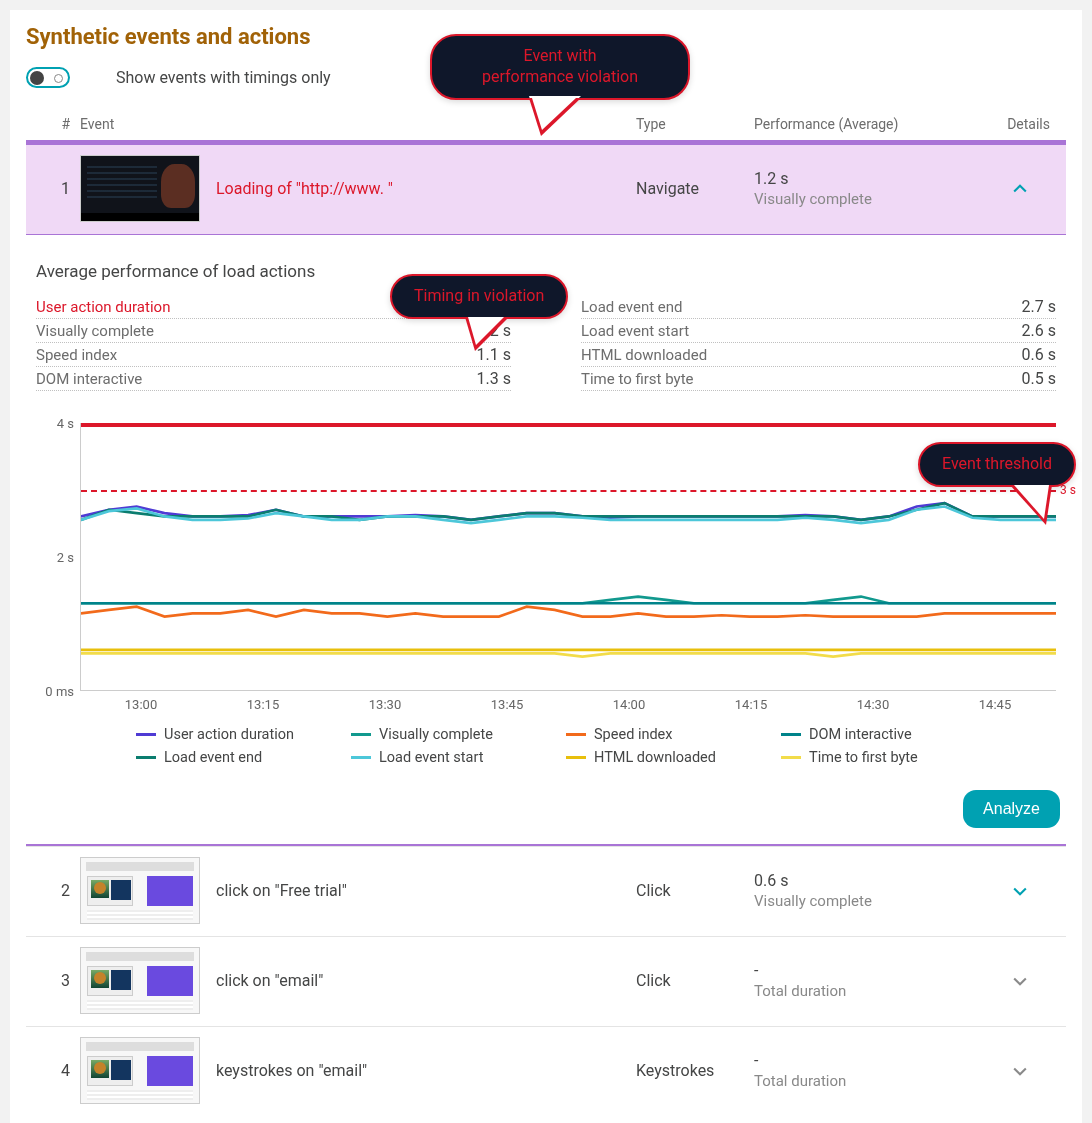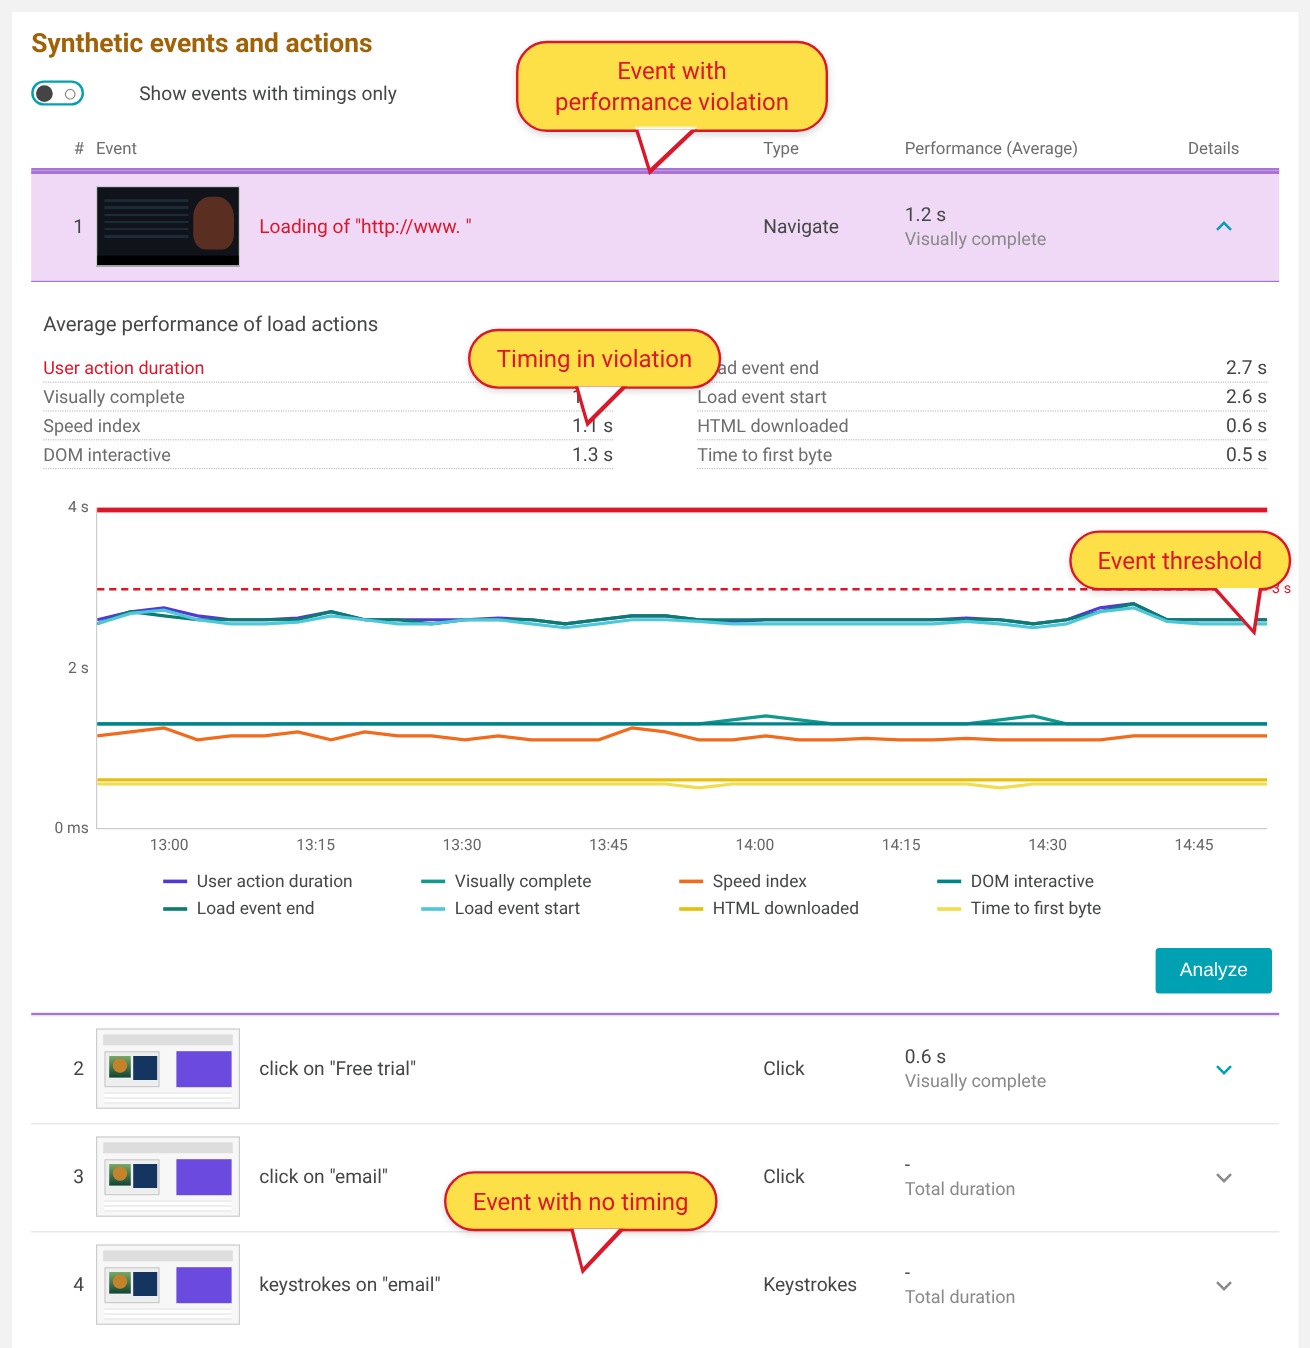--- a/index.html
+++ b/index.html
@@ -114,27 +114,27 @@
   .thresh-lbl { position:absolute; right:-20px; font-size:12px; color:#dc172a; transform:translateY(-50%); }
   .xticks { display:flex; margin-left:44px; margin-top:6px; font-size:13px; color:#666; }
   .xtick { flex:1; text-align:center; }
 
   .legend { display:flex; flex-wrap:wrap; justify-content:center; gap:6px 40px; margin-top:14px; font-size:14.5px; }
   .leg { display:flex; align-items:center; gap:8px; min-width:175px; }
   .leg .sw { width:20px; height:3px; }
 
   .analyze-row { display:flex; justify-content:flex-end; padding: 14px 6px 16px; border-bottom: 2px solid #a974d6; }
   .btn-analyze {
-    background:#00a1b2; color:#fff; border:none; padding:10px 20px; font-size:16px; border-radius:3px;
+    background:#00a1b2; color:#fff; border:none; padding:10px 20px; font-size:16px; border-radius:13px;
   }
 
   
   .callout {
-    position:absolute; border:2px solid #dc172a; border-radius:26px; background:#fde047;
-    color:#dc172a; font-size:20px; padding:10px 22px; text-align:center; line-height:1.3;
+    position:absolute; border:2px solid #dc172a; border-radius:26px; background:#0f172a;
+    color:#dc172a; font-size:16px; padding:10px 22px; text-align:center; line-height:1.3;
     box-shadow:0 2px 6px rgba(0,0,0,.15);
   }
   .callout .tail {
     position:absolute; width:0; height:0;
   }
   .callout.c1 .tail {
     left:38%; bottom:-38px;
     border-left:12px solid transparent; border-right:40px solid transparent;
     border-top:38px solid #dc172a;
     filter: drop-shadow(0 -2px 0 #fff);
@@ -187,21 +187,21 @@
   <div class="toggle-row">
     <div class="toggle-pill"></div>
     <div class="toggle-label">Show events with timings only</div>
   </div>
 
   <div class="tbl-head">
     <div class="cnum">#</div>
     <div>Event</div>
     <div>Type</div>
     <div>Performance (Average)</div>
-    <div style="">Details</div>
+    <div style="text-align:right">Details</div>
   </div>
 
   <div class="evt-row row-violation">
     <div class="cnum">1</div>
     <div class="thumb dark">
       <div class="txt"></div>
         <div class="face"></div>
         <div class="bbar"></div>
     </div>
     <div class="evt-name violation" style="padding-left:10px;">Loading of "http://www.                       "</div>
@@ -399,18 +399,14 @@
     <div class="tail"></div>
   </div>
   <div class="callout c2" style="left:380px; top:264px;">
     <span>Timing in violation</span>
     <div class="tail"></div>
   </div>
   <div class="callout c3" style="right:6px; top:432px;">
     <span>Event threshold</span>
     <div class="tail"></div>
   </div>
-  <div class="callout c4" style="left:360px; top:966px;">
-    <span>Event with no timing</span>
-    <div class="tail"></div>
-  </div>
 
 </div>
 
 </body></html>

